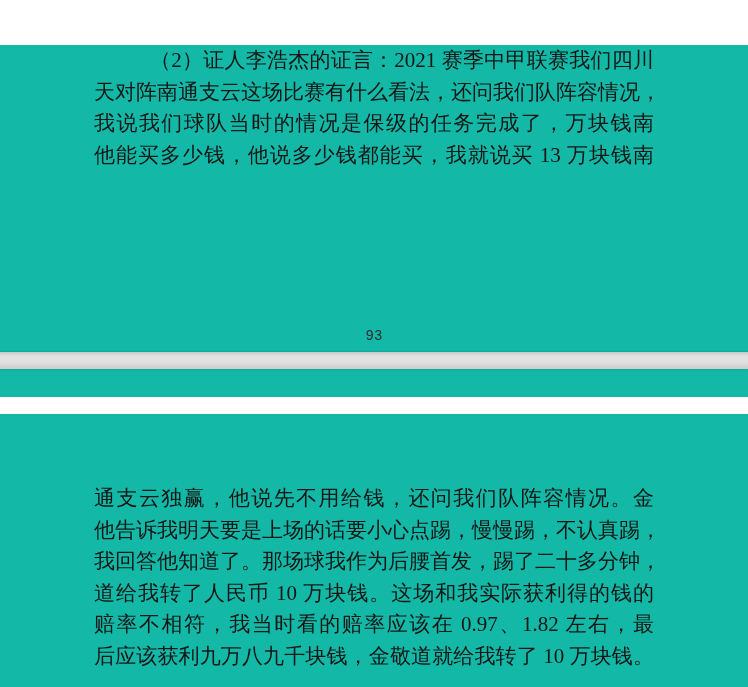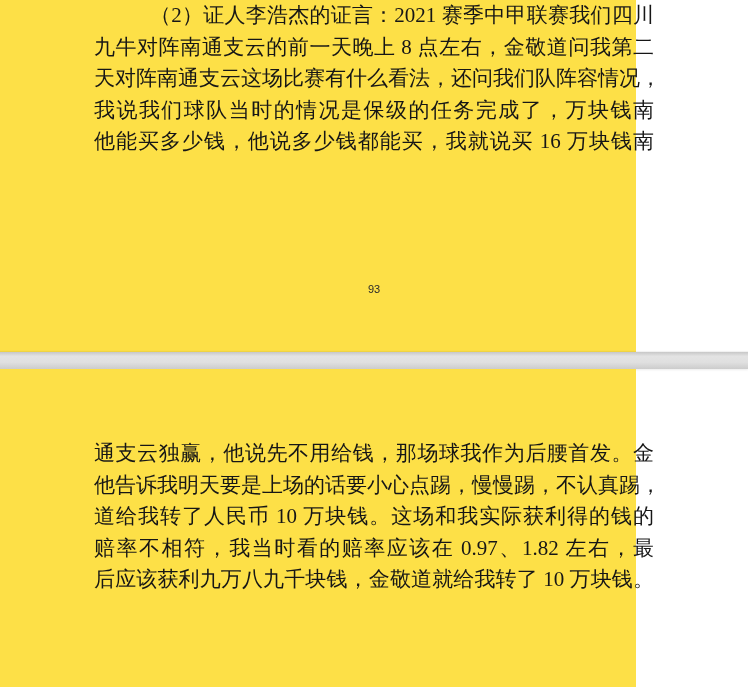--- a/index.html
+++ b/index.html
@@ -13,22 +13,23 @@
   }
   .viewer {
     position: relative;
     width: 748px;
     height: 687px;
     background: #ffffff;
   }
   .page {
     position: absolute;
     left: 0;
-    width: 636px;
-    background: #fde047;
+    width: 748px;
+    background: #14b8a6;
+    margin-top: 45px;
   }
   .page-top    { top: 0;     height: 352px; }
   .page-bottom { top: 369px; height: 318px; }
 
   .para {
     position: absolute;
     left: 94px;
     width: 560px;
     font-size: 21px;
     line-height: 31.5px;
@@ -48,22 +49,22 @@
   .line.indent {
     text-indent: 56px;
   }
 
   .page-number {
     position: absolute;
     top: 283px;
     left: 0;
     width: 748px;
     text-align: center;
-    font-family: Liberation Sans, sans-serif;
-    font-size: 11px;
+    font-family: Liberation Mono, monospace;
+    font-size: 14px;
     color: #2b2b2b;
   }
 
   .page-gap {
     position: absolute;
     top: 352px;
     left: 0;
     width: 748px;
     height: 17px;
     background: linear-gradient(to bottom,
@@ -76,33 +77,33 @@
   }
 </style>
 </head>
 <body>
 
 <div class="viewer">
 
   <div class="page page-top">
     <div class="para para-top">
       <div class="line indent">（2）证人李浩杰的证言：2021 赛季中甲联赛我们四川</div>
-      <div class="line">九牛对阵南通支云的前一天晚上 8 点左右，金敬道问我第二</div>
       <div class="line">天对阵南通支云这场比赛有什么看法，还问我们队阵容情况，</div>
       <div class="line">我说我们球队当时的情况是保级的任务完成了，万块钱南</div>
-      <div class="line">他能买多少钱，他说多少钱都能买，我就说买 16 万块钱南</div>
+      <div class="line">他能买多少钱，他说多少钱都能买，我就说买 13 万块钱南</div>
     </div>
     <div class="page-number">93</div>
   </div>
 
   <div class="page-gap"></div>
 
   <div class="page page-bottom">
     <div class="para para-bottom">
-      <div class="line">通支云独赢，他说先不用给钱，那场球我作为后腰首发。金</div>
+      <div class="line">通支云独赢，他说先不用给钱，还问我们队阵容情况。金</div>
       <div class="line">他告诉我明天要是上场的话要小心点踢，慢慢踢，不认真踢，</div>
+      <div class="line">我回答他知道了。那场球我作为后腰首发，踢了二十多分钟，</div>
       <div class="line">道给我转了人民币 10 万块钱。这场和我实际获利得的钱的</div>
       <div class="line">赔率不相符，我当时看的赔率应该在 0.97、1.82 左右，最</div>
       <div class="line">后应该获利九万八九千块钱，金敬道就给我转了 10 万块钱。</div>
     </div>
   </div>
 
 </div>
 
 </body></html>

